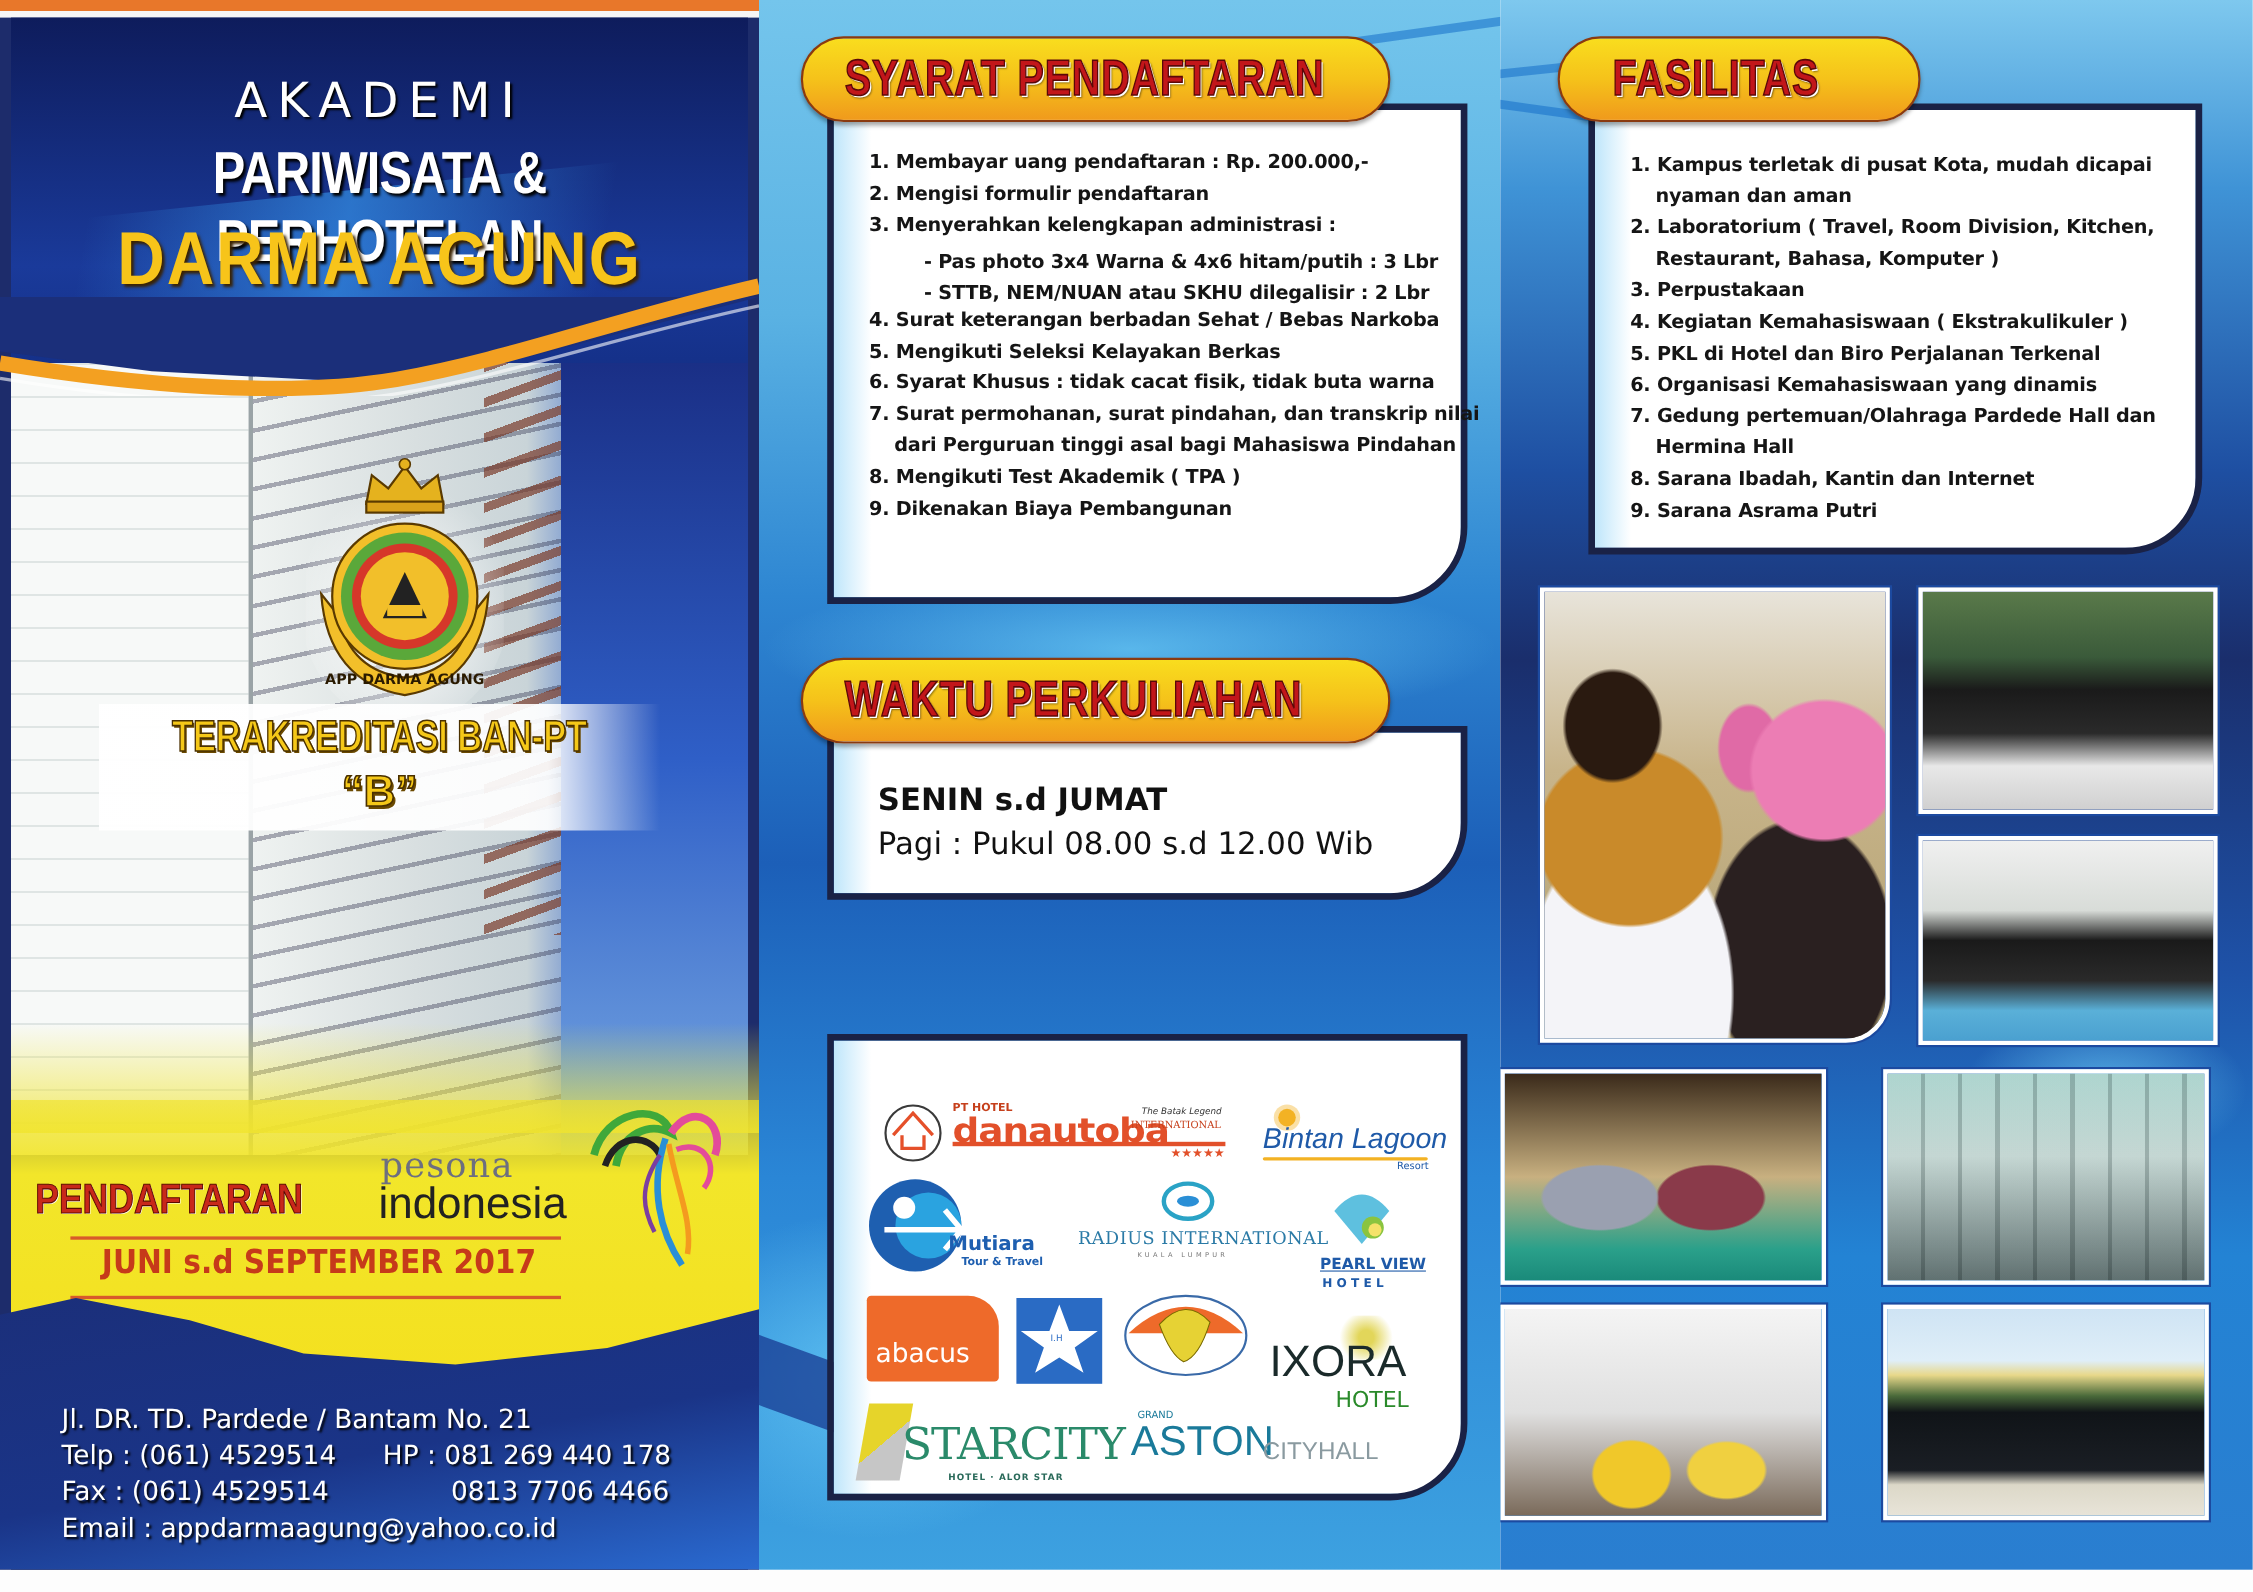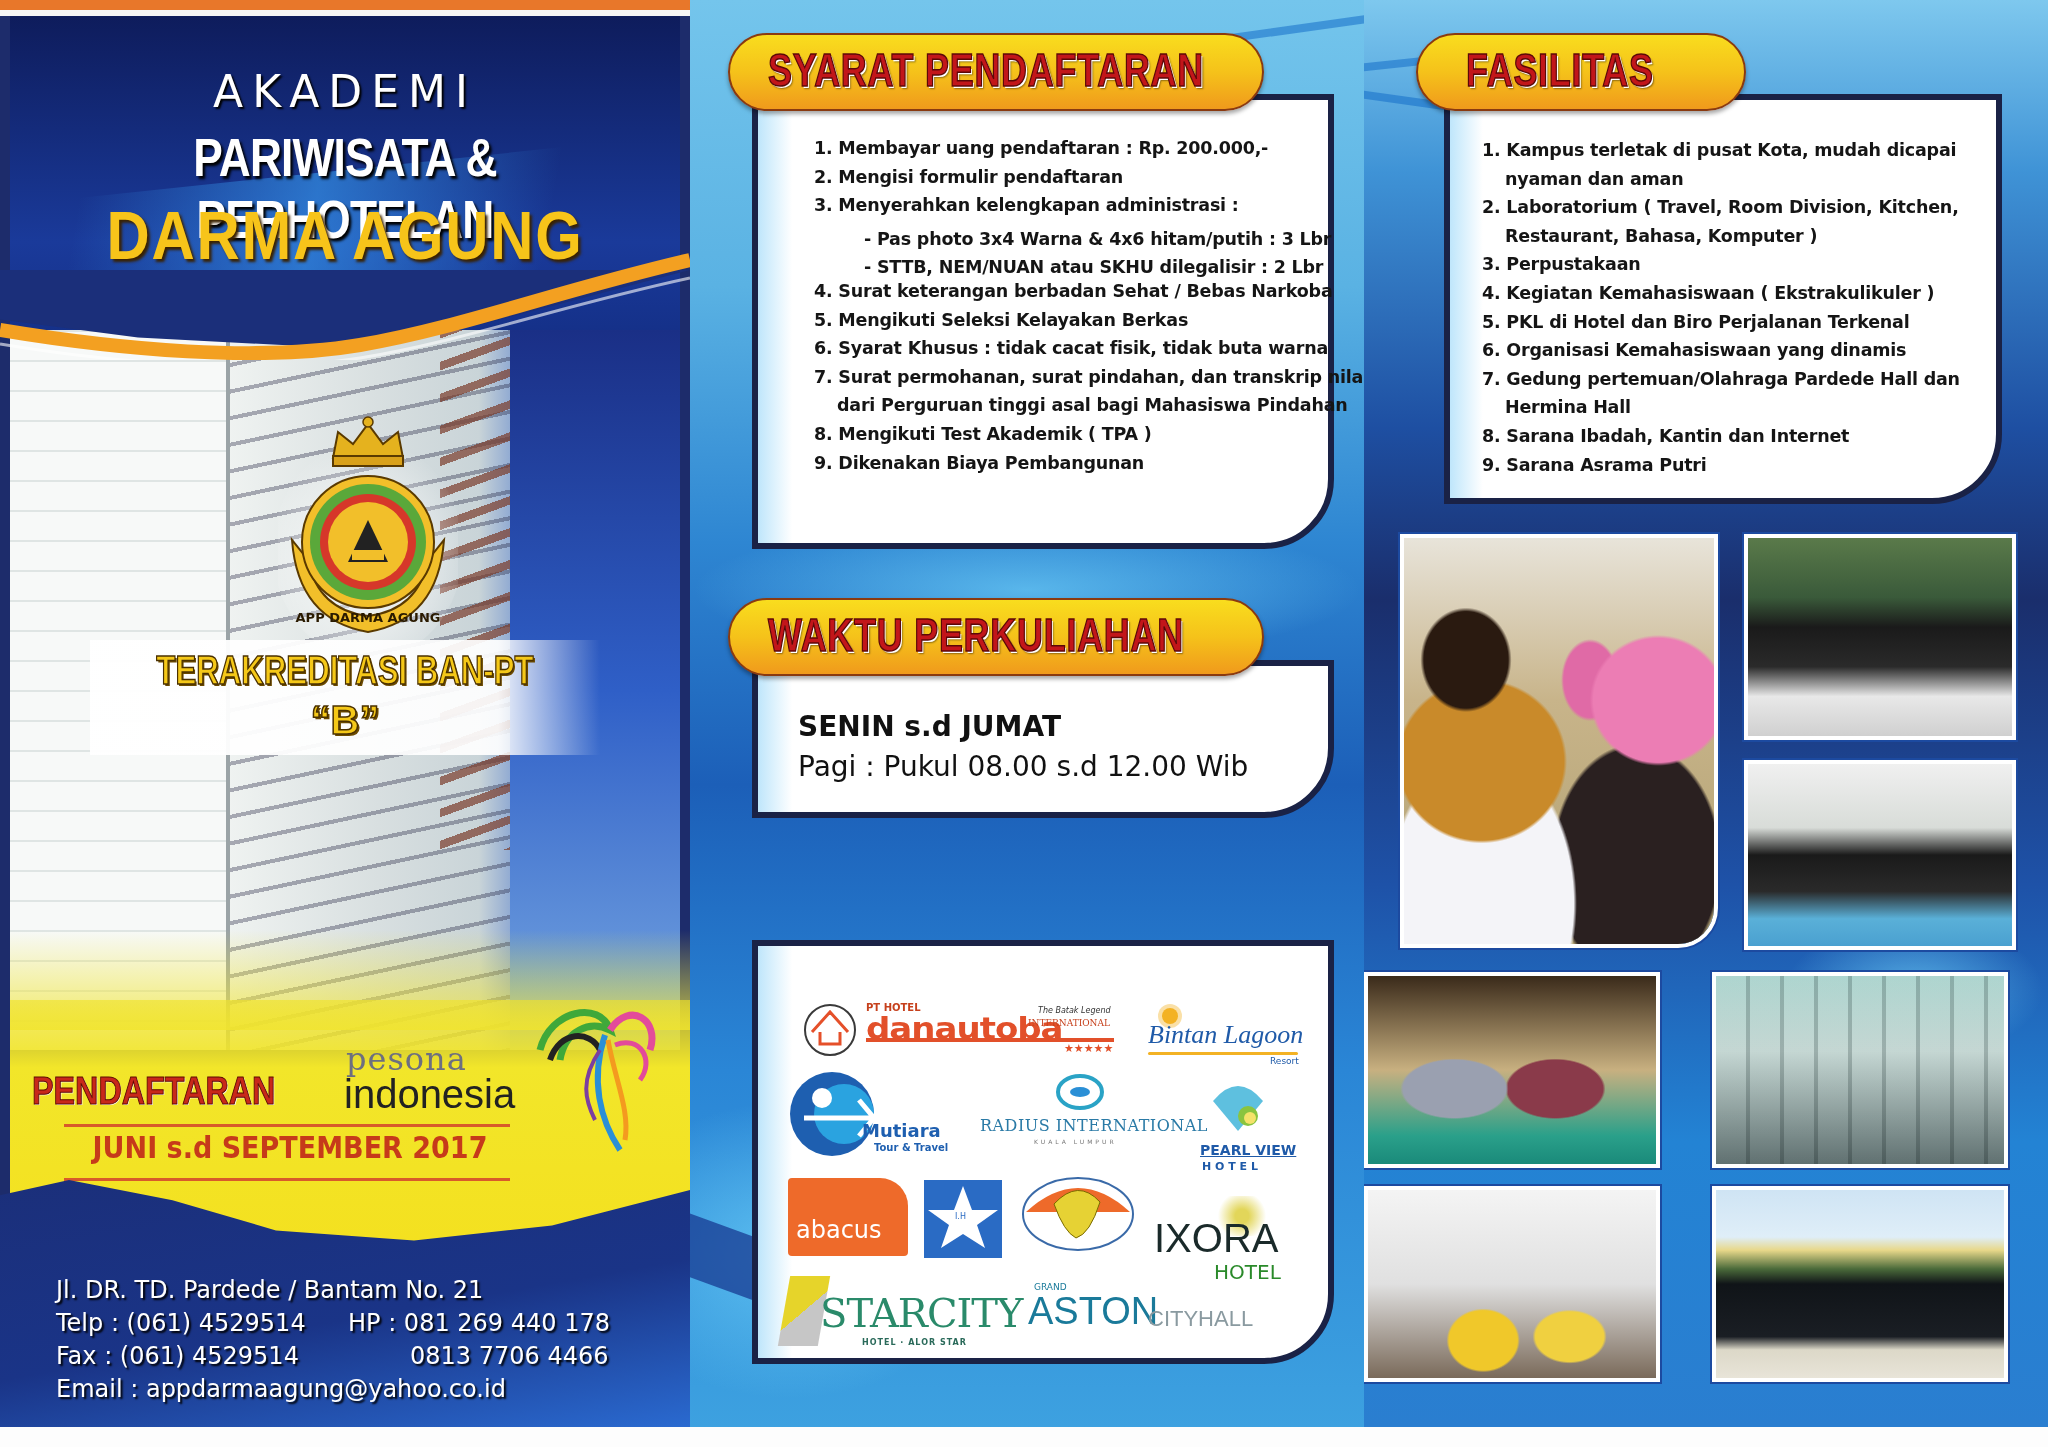--- a/index.html
+++ b/index.html
@@ -292,21 +292,21 @@
   <div class="panel-mid">
     <div class="bg-glow" style="left:0;top:520px;width:674px;height:140px;"></div>
     <div class="bg-glow" style="left:-100px;top:1100px;width:400px;height:300px;"></div>
     <div class="bg-streak" style="left:420px;top:30px;width:300px;transform:rotate(-8deg);"></div>
     <div class="bg-streak" style="left:-40px;top:1230px;width:160px;height:60px;background:rgba(20,50,140,0.7);transform:rotate(20deg);"></div>
 
     <div class="section-pill" style="left:38px;top:33px;width:536px;">
       <div class="section-title">SYARAT PENDAFTARAN</div>
     </div>
     <div class="card" style="left:62px;top:94px;width:582px;height:455px;">
-      <div class="card-list" style="top:34px;margin-left:24px;">
+      <div class="card-list" style="top:34px;">
         <div>1. Membayar uang pendaftaran : Rp. 200.000,-</div>
         <div>2. Mengisi formulir pendaftaran</div>
         <div>3. Menyerahkan kelengkapan administrasi :</div>
         <div class="sub" style="margin-top:5px;">- Pas photo  3x4 Warna &amp; 4x6  hitam/putih : 3 Lbr</div>
         <div class="sub">- STTB, NEM/NUAN atau SKHU dilegalisir     : 2 Lbr</div>
         <div style="margin-top:-5px;">4. Surat keterangan berbadan Sehat / Bebas Narkoba</div>
         <div>5. Mengikuti Seleksi Kelayakan Berkas</div>
         <div>6. Syarat Khusus : tidak cacat fisik, tidak buta warna</div>
         <div>7. Surat permohanan, surat pindahan, dan transkrip nilai</div>
         <div class="cont">dari Perguruan tinggi asal bagi Mahasiswa Pindahan</div>
@@ -333,21 +333,21 @@
         <div class="lg-text" style="left:64px;top:0;font-size:10px;color:#c6401c;font-weight:bold;">PT HOTEL</div>
         <div class="lg-text" style="left:64px;top:6px;font-size:34px;color:#e2502a;font-family:'DejaVu Sans',sans-serif;font-weight:bold;letter-spacing:-1px;transform:scaleY(0.9);">danautoba</div>
         <div class="lg-text" style="left:236px;top:4px;font-size:8px;font-style:italic;color:#333;">The Batak Legend</div>
         <div class="lg-text" style="left:226px;top:16px;font-size:9px;color:#c6401c;font-family:'DejaVu Serif',serif;">INTERNATIONAL</div>
         <div style="position:absolute;left:64px;top:36px;width:248px;height:4px;background:#e2502a;"></div>
         <div class="lg-text" style="left:262px;top:40px;font-size:11px;color:#e2502a;">★★★★★</div>
       </div>
 
       <div class="logo" style="left:390px;top:62px;width:160px;height:60px;">
         <div style="position:absolute;left:14px;top:0;width:16px;height:16px;border-radius:50%;background:#f3b224;box-shadow:0 0 0 4px rgba(243,178,36,0.4);"></div>
-        <div class="lg-text" style="left:0;top:12px;font-size:26px;color:#1f5aa8;font-family:Liberation Serif, serif;font-style:italic;">Bintan Lagoon</div>
+        <div class="lg-text" style="left:0;top:12px;font-size:26px;color:#1f5aa8;font-family:Liberation Sans, sans-serif;font-style:italic;">Bintan Lagoon</div>
         <div style="position:absolute;left:0;top:44px;width:150px;height:3px;background:#f3b224;border-radius:2px;"></div>
         <div class="lg-text" style="left:122px;top:48px;font-size:9px;color:#1f5aa8;">Resort</div>
       </div>
 
       <div class="logo" style="left:26px;top:124px;width:170px;height:90px;">
         <svg width="120" height="90" style="position:absolute;left:0;top:0;">
           <circle cx="48" cy="44" r="42" fill="#1e5fb0"></circle>
           <circle cx="60" cy="44" r="30" fill="#2aa3e0"></circle>
           <circle cx="38" cy="28" r="10" fill="#ffffff"></circle>
           <path d="M20,48 L110,48 M75,30 L90,48 L75,66" stroke="#ffffff" stroke-width="5" fill="none"></path>

